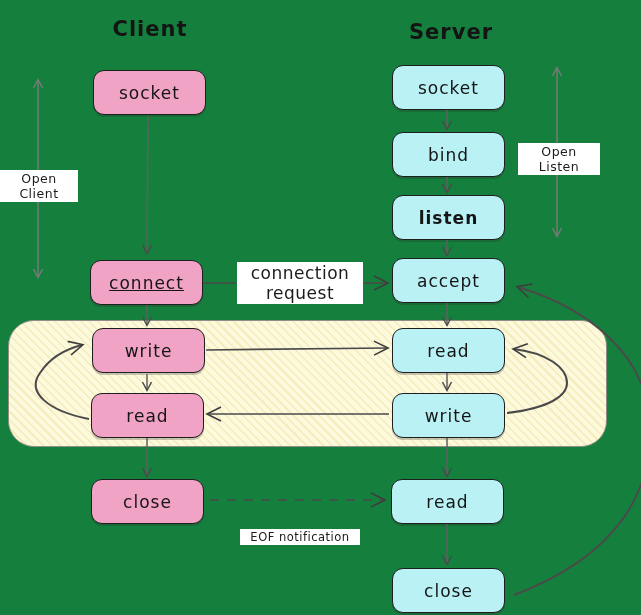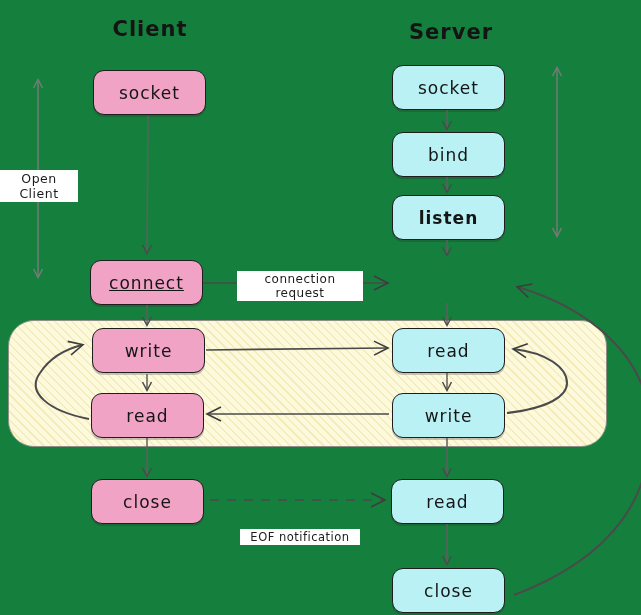--- a/index.html
+++ b/index.html
@@ -54,21 +54,21 @@
   .stroke-mid{stroke:#5f5f5f;}
   .stroke-gray{stroke:var(--arrow-gray,#7a7a7a);}
   svg path{fill:none;}
 
   .annot{
     position:absolute;background:#ffffff;color:#1c1c1c;
     text-align:center;z-index:5;padding:1px 2px;letter-spacing:0.5px;
   }
   #lbl-open-client{left:0px;top:170px;width:74px;font-size:12.5px;}
   #lbl-open-listen{left:518px;top:143px;width:78px;font-size:12.5px;}
-  #lbl-conn-req{left:237px;top:271px;width:122px;font-size:12px;text-align:center;}
+  #lbl-conn-req{left:237px;top:262px;width:122px;font-size:17px;text-align:center;}
   #lbl-eof{left:240px;top:492px;width:116px;font-size:11.5px;margin-top:37px;}
 </style>
 </head>
 <body>
 
 <div class="canvas">
 
   <div class="col-title" id="title-client">Client</div>
   <div class="col-title" id="title-server">Server</div>
 
@@ -76,20 +76,21 @@
 
   <div class="node client-node" id="c-socket">socket</div>
   <div class="node client-node" id="c-connect">connect</div>
   <div class="node client-node" id="c-write">write</div>
   <div class="node client-node" id="c-read">read</div>
   <div class="node client-node" id="c-close">close</div>
 
   <div class="node server-node" id="s-socket">socket</div>
   <div class="node server-node" id="s-bind">bind</div>
   <div class="node server-node" id="s-listen">listen</div>
+  <div class="node server-node" id="s-accept">accept</div>
   <div class="node server-node" id="s-read1">read</div>
   <div class="node server-node" id="s-write">write</div>
   <div class="node server-node" id="s-read2">read</div>
   <div class="node server-node" id="s-close">close</div>
 
   <svg class="arrows" width="641" height="615" viewBox="0 0 641 615">
     <defs>
       <marker id="mk-dark" markerWidth="14" markerHeight="14" refX="10" refY="6" orient="auto-start-reverse" markerUnits="userSpaceOnUse" viewBox="0 0 14 14">
         <path d="M2,1.5 L10.5,6 L2,10.5" fill="none" stroke="#4a4a4a" stroke-width="1.5"></path>
       </marker>
@@ -127,15 +128,16 @@
     <path class="stroke-gray" stroke-width="1.4" marker-start="url(#mk-gray)" marker-end="url(#mk-gray)" d="M557,68 L557,236"></path>
 
     <path class="stroke-dark" stroke-width="2" marker-end="url(#mk-big)" d="M89,419 C48,411 26,392 40,373 C51,356 66,349 82,345"></path>
 
     <path class="stroke-dark" stroke-width="2" marker-end="url(#mk-big)" d="M507,413 C549,408 567,396 567,383 C567,367 546,353 514,349"></path>
 
     <path class="stroke-dark" stroke-width="2" marker-end="url(#mk-big)" d="M514,595 C617,556 653,492 650,424 C647,352 584,307 518,287"></path>
   </svg>
 
   <div class="annot" id="lbl-open-client">Open Client</div>
+  <div class="annot" id="lbl-open-listen">Open Listen</div>
   <div class="annot" id="lbl-conn-req">connection request</div>
   <div class="annot" id="lbl-eof">EOF notification</div>
 </div>
 
 </body></html>

